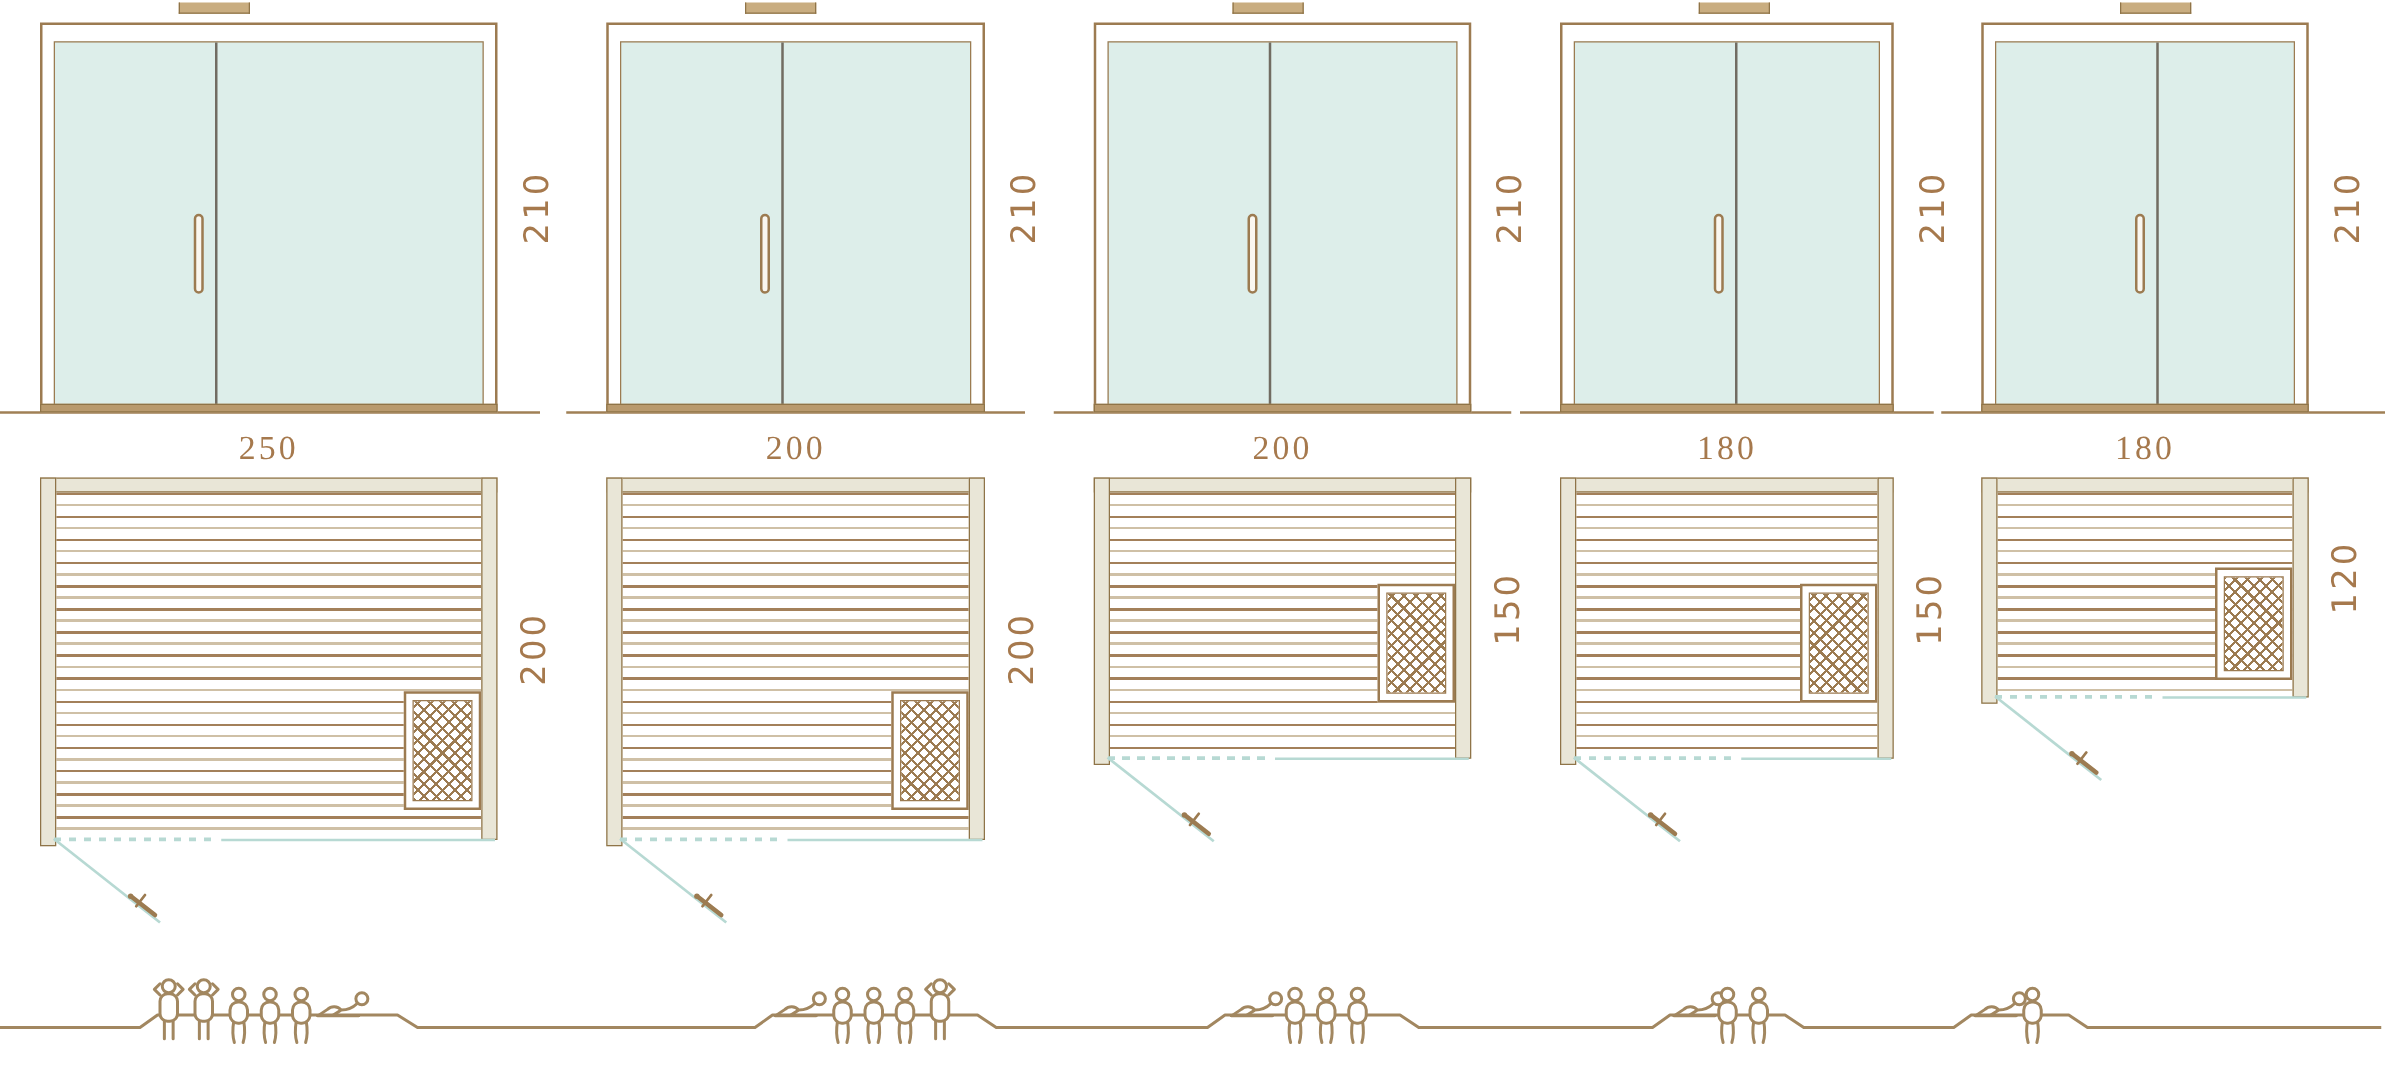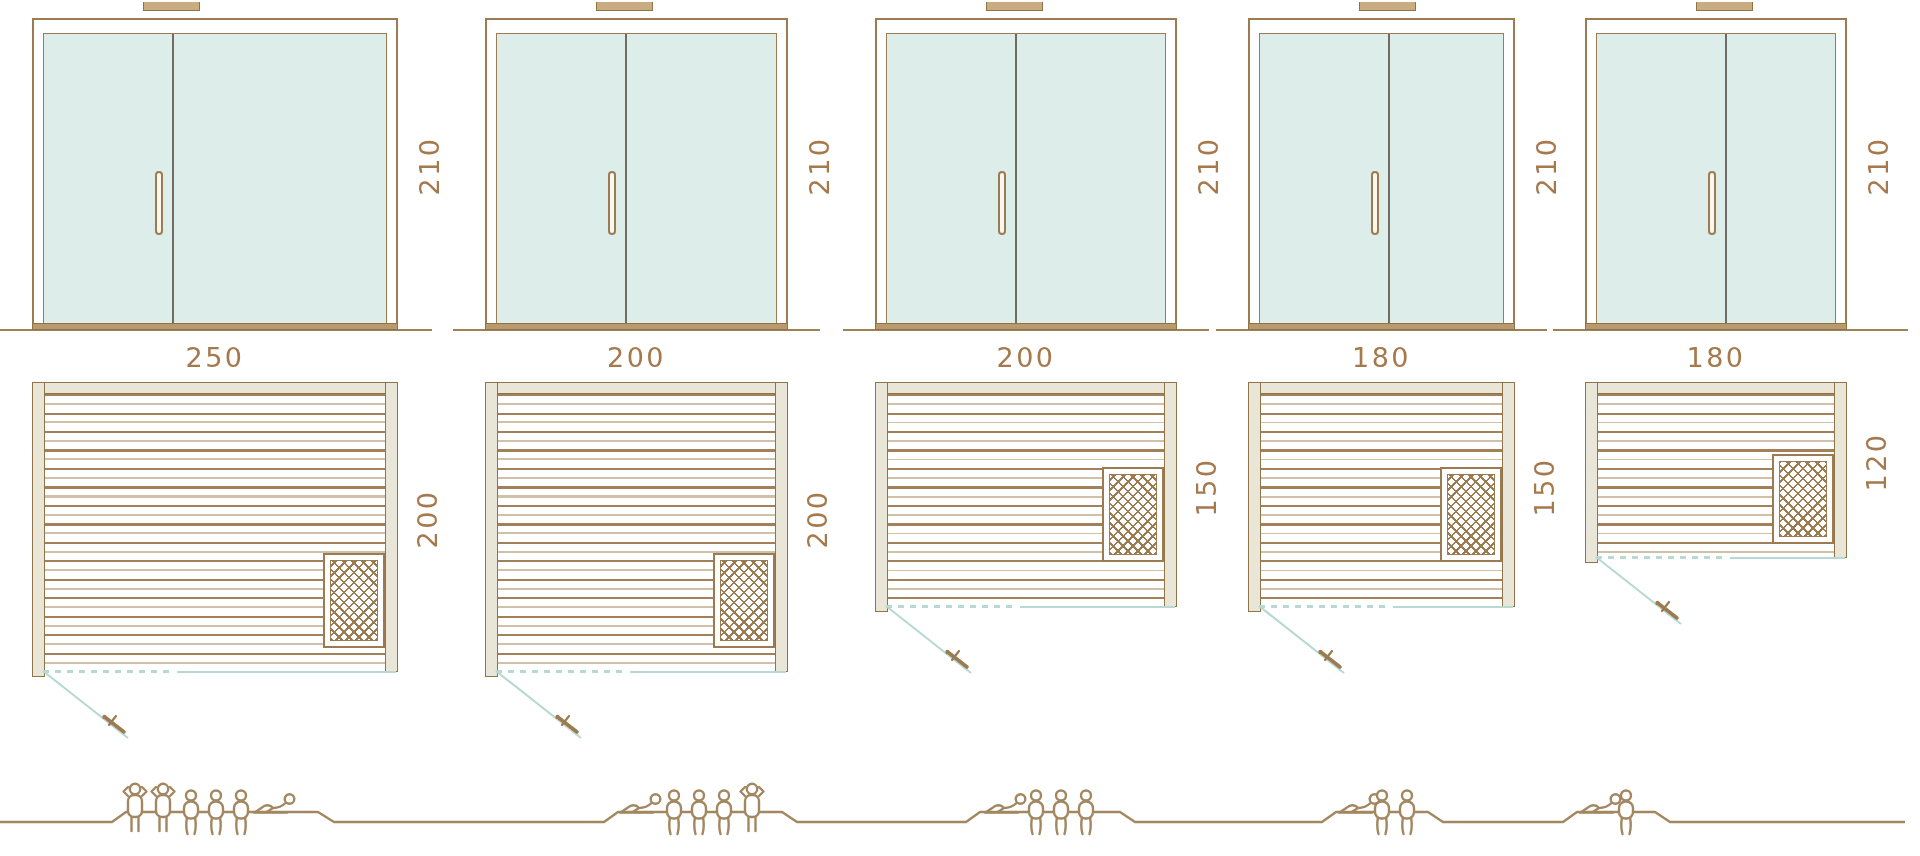--- a/index.html
+++ b/index.html
@@ -47,21 +47,21 @@
           background-image:repeating-linear-gradient(45deg,#9c7b51 0 1.7px,transparent 1.7px 7px),
                            repeating-linear-gradient(-45deg,#9c7b51 0 1.7px,transparent 1.7px 7px);}
   .pdash{position:absolute;left:11px;bottom:-1px;width:130px;height:2.6px;
          background:repeating-linear-gradient(90deg,#b7d9d3 0 6px,transparent 6px 12px);}
   .psolid{position:absolute;left:145px;right:2px;bottom:-1px;height:2px;background:#b7d9d3;}
   .swing{position:absolute;left:calc(var(--x) + 8px);top:calc(382px + var(--ph) - 4px);}
 
   
   .dim{position:absolute;color:#a6794d;font-size:27px;letter-spacing:2.5px;line-height:28px;
        font-family:"DejaVu Sans",sans-serif;}
-  .dim-w{left:var(--x);width:var(--w);top:344px;text-align:center;}
+  .dim-w{left:var(--x);width:var(--w);top:344px;text-align:center;font-family:Liberation Serif, serif;}
   .dim-h{left:calc(var(--x) + var(--w) + 32px - 45px);top:152px;width:90px;text-align:center;
          transform:rotate(-90deg);}
   .dim-d{left:calc(var(--x) + var(--w) + 30px - 45px);top:calc(382px + var(--ph)/2 - 22px);
          width:90px;text-align:center;transform:rotate(-90deg);}
 
   .people{position:absolute;left:0;top:760px;}
 </style>
 </head>
 <body>
 

